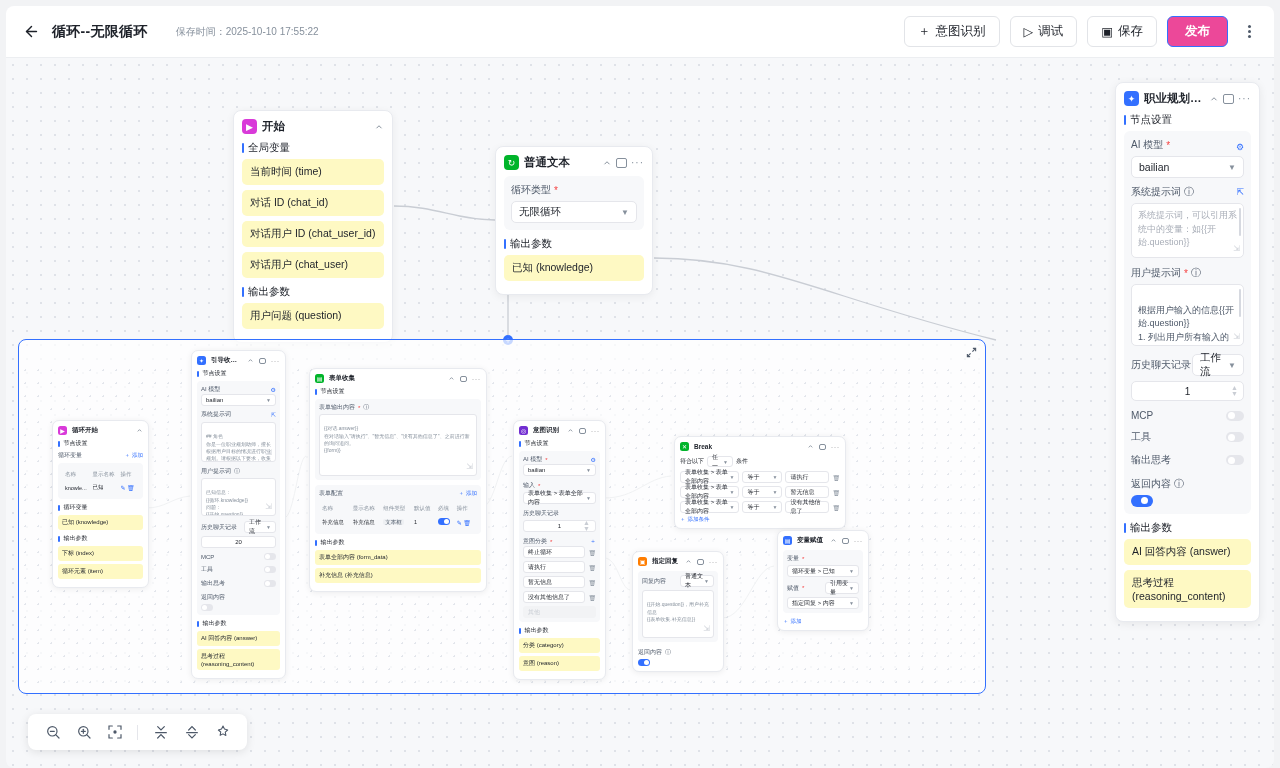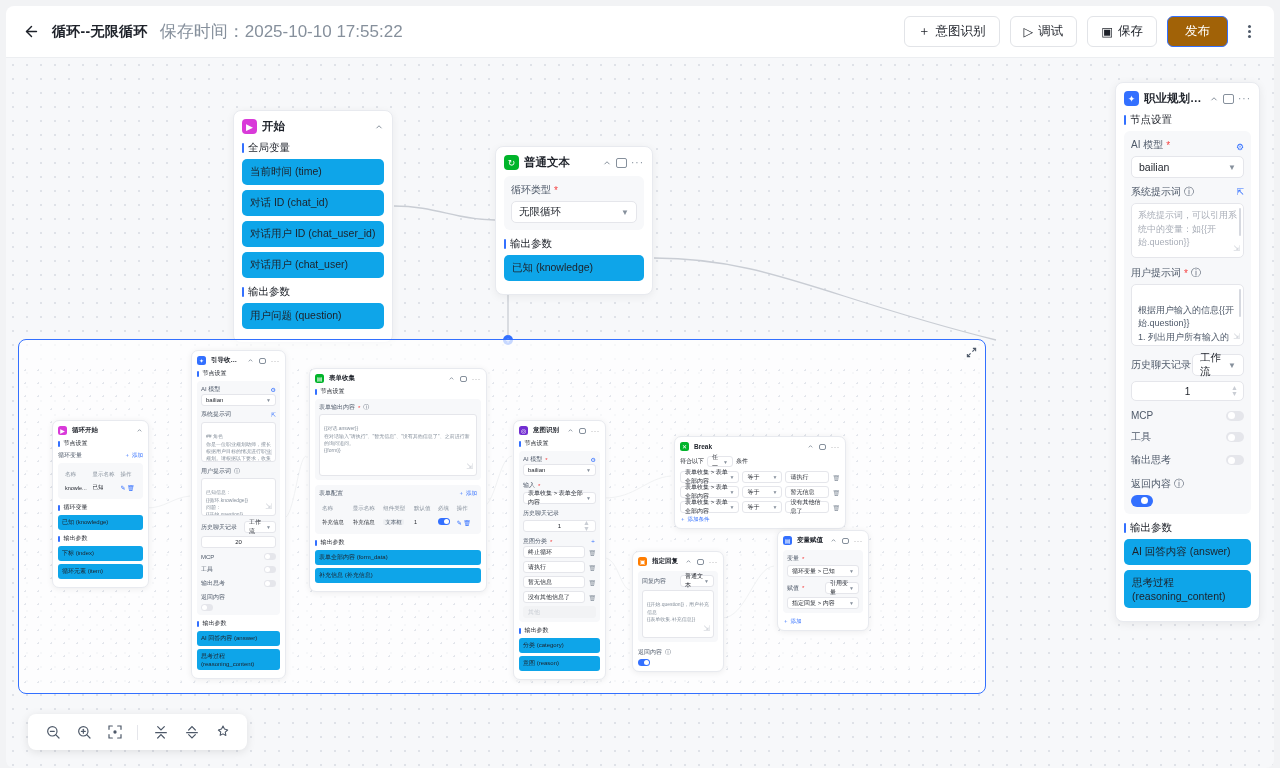--- a/index.html
+++ b/index.html
@@ -12,28 +12,28 @@
   }
   .app { width:1280px; height:768px; position:relative; background:#f2f3f5; padding:6px 6px 0 6px; }
   
   .header {
     height:52px; background:#fff; border-radius:8px 8px 0 0;
     display:flex; align-items:center; padding:0 14px; gap:10px;
     border-bottom:1px solid #eceef1;
   }
   .back-arrow { width:22px;height:22px;display:flex;align-items:center;justify-content:center;cursor:pointer;color:#1d2129;}
   .doc-title { font-size:14px; font-weight:bold; letter-spacing:.3px; }
-  .saved-time { font-size:17px; color:#86909c; margin-left:2px; }
+  .saved-time { font-size:10px; color:#86909c; margin-left:18px; }
   .header-spacer { flex:1; }
   .hbtn {
     height:31px; border:1px solid #e2e4e8; background:#fff; border-radius:6px;
     padding:0 13px; display:flex; align-items:center; gap:5px; cursor:pointer;
     font-size:12.5px; color:#1d2129;
   }
-  .hbtn.primary { background:#a16207; border-color:#3370ff; color:#fff; padding:0 17px; font-weight:400;}
+  .hbtn.primary { background:#ec4899; border-color:#3370ff; color:#fff; padding:0 17px; font-weight:700;}
   .kebab { width:22px;height:28px;display:flex;align-items:center;justify-content:center;cursor:pointer;color:#4e5969;}
   .kebab span{display:block;width:3px;height:3px;border-radius:50%;background:#4e5969;box-shadow:0 -5px 0 #4e5969,0 5px 0 #4e5969;}
 
   
   .canvas {
     position:absolute; left:6px; top:58px; right:6px; bottom:0;
     background:#f7f8fa;
     background-image:radial-gradient(#dfe2e8 1px, transparent 1px);
     background-size:14px 14px;
     border-radius:0 0 8px 8px;
@@ -48,21 +48,21 @@
   }
   .node-head { display:flex; align-items:center; gap:5px; }
   .node-icon { width:15px;height:15px;border-radius:4px;display:flex;align-items:center;justify-content:center;color:#fff;font-size:9px;flex:none;}
   .node-title { font-size:11.5px; font-weight:bold; flex:1; overflow:hidden; white-space:nowrap; text-overflow:ellipsis;}
   .node-acts { display:flex; align-items:center; gap:4px; color:#86909c; }
   .chev { width:10px;height:10px; }
   .sq { width:11px;height:10px;border:1.2px solid #86909c;border-radius:2px; }
   .dots { letter-spacing:1px; font-size:10px; line-height:6px; }
   .sec-label { display:flex;align-items:center;gap:4px; font-size:10.5px; color:#1d2129; margin:7px 0 4px; font-weight:500;}
   .sec-label::before { content:""; width:2px;height:10px;background:#3370ff;border-radius:1px;display:block;}
-  .field { background:#0ea5e9; border-radius:5px; padding:6px 8px; font-size:10.5px; color:#1d2129; margin-bottom:5px;}
+  .field { background:#fef9c3; border-radius:5px; padding:6px 8px; font-size:10.5px; color:#1d2129; margin-bottom:5px;}
   .panel-box { background:#f7f8fa; border-radius:6px; padding:7px; }
   .lbl { font-size:10px; color:#4e5969; margin-bottom:4px; display:flex;align-items:center;gap:3px;}
   .req { color:#f53f3f; }
   .sel {
     background:#fff;border:1px solid #e5e6eb;border-radius:5px;height:22px;
     display:flex;align-items:center;justify-content:space-between;padding:0 7px;font-size:10.5px;color:#1d2129;
   }
   .sel .cv { color:#86909c; font-size:8px;}
   .ta { background:#fff;border:1px solid #e5e6eb;border-radius:5px;padding:5px 6px;font-size:9px;color:#a9aeb8;line-height:1.5; position:relative;overflow:hidden;}
   .scrollbar { position:absolute;right:2px;top:4px;width:2px;height:28px;background:#d6d9e0;border-radius:2px;}

